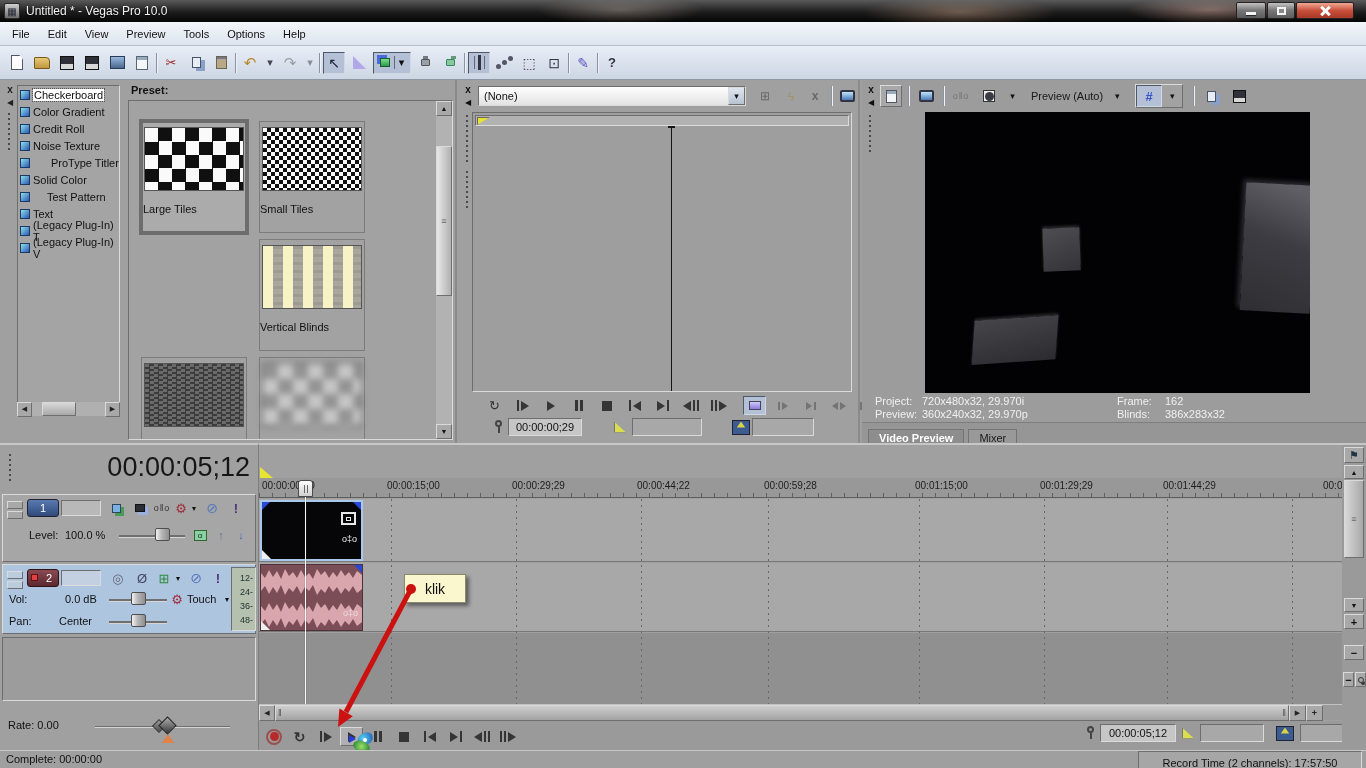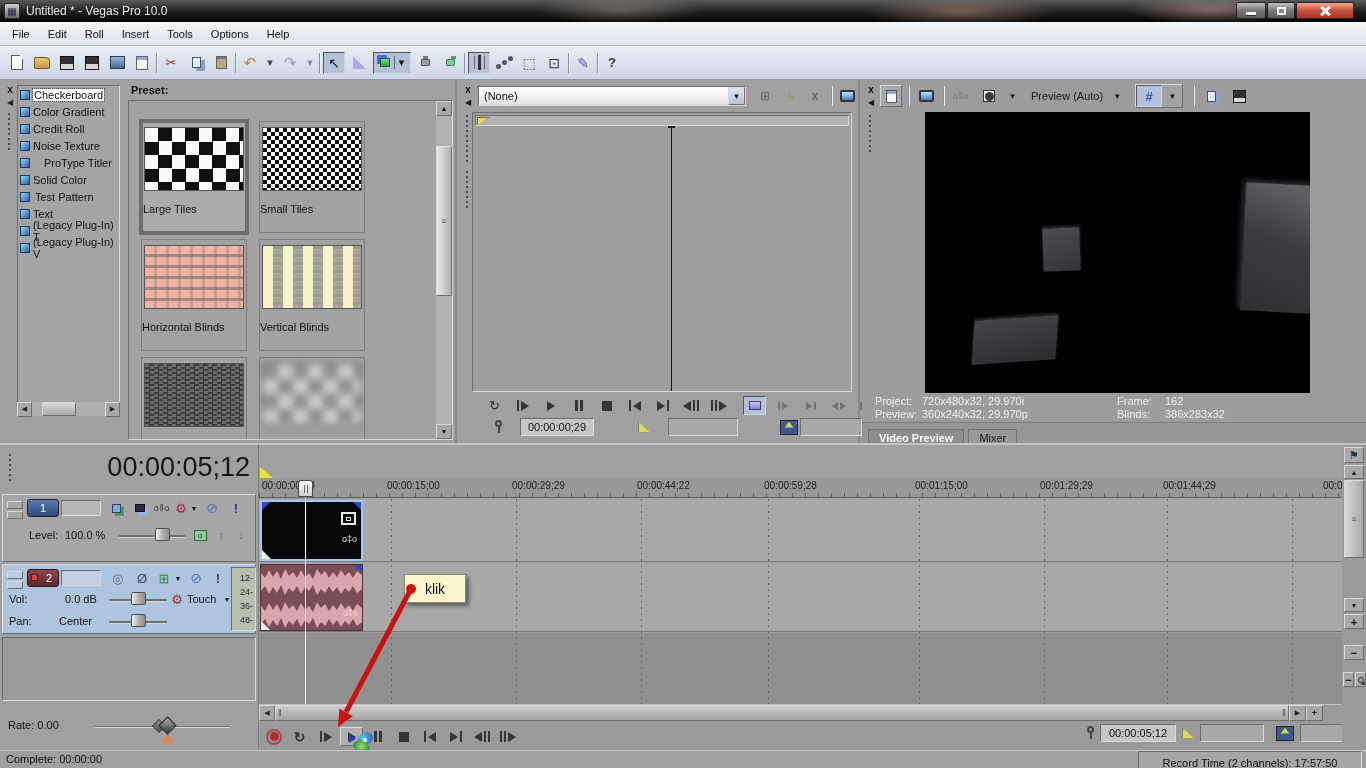--- a/index.html
+++ b/index.html
@@ -55,22 +55,22 @@
       <div style="position:relative;width:12px;height:12px">
           <div class="abs" style="left:5px;top:0;width:3px;height:12px;background:#fff;transform:rotate(45deg)"></div>
           <div class="abs" style="left:5px;top:0;width:3px;height:12px;background:#fff;transform:rotate(-45deg)"></div>
         </div>
     </div>
   </div>
 
   <div class="abs flex" style="left:0;top:22px;width:1366px;height:24px;background:linear-gradient(#f3f6fa,#dde4ee);border-bottom:1px solid #b7bfca;padding-left:4px;gap:2px">
     <div class="ctr" style="padding:3px 8px">File</div>
     <div class="ctr" style="padding:3px 8px">Edit</div>
-    <div class="ctr" style="padding:3px 8px">Roll</div>
-    <div class="ctr" style="padding:3px 8px">Insert</div>
+    <div class="ctr" style="padding:3px 8px">View</div>
+    <div class="ctr" style="padding:3px 8px">Preview</div>
     <div class="ctr" style="padding:3px 8px">Tools</div>
     <div class="ctr" style="padding:3px 8px">Options</div>
     <div class="ctr" style="padding:3px 8px">Help</div>
   </div>
 
   <div class="abs flex" style="left:0;top:46px;width:1366px;height:34px;background:linear-gradient(#e9eef6,#ccd6e4);border-bottom:1px solid #8e96a2;padding-left:6px;gap:3px">
     <div class="ctr tb">
         <div style="width:12px;height:15px;background:#fdfdfd;border:1px solid #556;clip-path:polygon(0 0,70% 0,100% 30%,100% 100%,0 100%)"></div>
       </div>
     <div class="ctr tb">
@@ -148,29 +148,29 @@
           <span>Color Gradient</span>
         </div>
       <div class="flex" style="height:17px;gap:3px;padding-left:2px">
           <span class="lit"></span>
           <span>Credit Roll</span>
         </div>
       <div class="flex" style="height:17px;gap:3px;padding-left:2px">
           <span class="lit"></span>
           <span>Noise Texture</span>
         </div>
-      <div class="flex" style="height:17px;gap:14px;padding-left:2px">
+      <div class="flex" style="height:17px;gap:21px;padding-left:2px">
           <span class="lit"></span>
           <span>ProType Titler</span>
         </div>
       <div class="flex" style="height:17px;gap:3px;padding-left:2px">
           <span class="lit"></span>
           <span>Solid Color</span>
         </div>
-      <div class="flex" style="height:17px;gap:5px;padding-left:2px">
+      <div class="flex" style="height:17px;gap:17px;padding-left:2px">
           <span class="lit"></span>
           <span>Test Pattern</span>
         </div>
       <div class="flex" style="height:17px;gap:3px;padding-left:2px">
           <span class="lit"></span>
           <span>Text</span>
         </div>
       <div class="flex" style="height:17px;gap:3px;padding-left:2px">
           <span class="lit"></span>
           <span>(Legacy Plug-In) T</span>
@@ -192,24 +192,20 @@
 
       <div class="thumb-cell" style="left:10px;top:18px;width:110px;height:116px;border:4px solid #6d6d6d;background:#ababab">
         <div class="checkL" style="margin:4px auto 0;width:100px;height:64px;border:1px solid #555"></div>
         <div class="cell-label" style="margin-top:12px">Large Tiles</div>
       </div>
       <div class="thumb-cell" style="left:130px;top:20px;width:106px;height:112px">
         <div class="checkS" style="margin:5px auto 0;width:100px;height:64px;border:1px solid #555"></div>
         <div class="cell-label" style="margin-top:12px">Small Tiles</div>
       </div>
 
-      <div class="thumb-cell" style="left:12px;top:138px;width:106px;height:112px">
-        <div class="hblinds" style="margin:5px auto 0;width:100px;height:64px;border:1px solid #555"></div>
-        <div class="cell-label" style="margin-top:12px">Horizontal Blinds</div>
-      </div>
       <div class="thumb-cell" style="left:130px;top:138px;width:106px;height:112px">
         <div class="vblinds" style="margin:5px auto 0;width:100px;height:64px;border:1px solid #555"></div>
         <div class="cell-label" style="margin-top:12px">Vertical Blinds</div>
       </div>
 
       <div class="thumb-cell" style="left:12px;top:256px;width:106px;height:112px">
         <div class="weave" style="margin:5px auto 0;width:100px;height:64px;border:1px solid #555"></div>
       </div>
       <div class="thumb-cell" style="left:130px;top:256px;width:106px;height:112px">
         <div class="blurck" style="margin:5px auto 0;width:100px;height:64px;border:1px solid #555"></div>
@@ -300,21 +296,21 @@
           <div class="tri-r" style="border-width:4px;border-left-width:6px"></div>
         </div>
       <div class="tbt dis">
           <div class="bar" style="height:8px;width:2px"></div>
           <div class="tri-l" style="border-width:4px;border-right-width:6px"></div>
           <div class="bar" style="height:8px;width:2px"></div>
         </div>
       <div class="ctr" style="width:16px;font-weight:bold;color:#333">»</div>
     </div>
 
-    <div class="abs flex" style="left:36px;top:338px;gap:18px">
+    <div class="abs flex" style="left:36px;top:338px;gap:6px">
       <div style="width:7px;height:14px">
           <div style="width:7px;height:7px;border:2px solid #444;border-radius:50%"></div>
           <div style="width:2px;height:6px;background:#444;margin-left:3px"></div>
         </div>
       <div class="sk ctr" style="width:74px;height:18px;background:#c6c6c6">00:00:00;29</div>
       <div style="width:12px;height:11px;background:#dade4e;clip-path:polygon(0 0,100% 100%,0 100%);border:1px solid #777;margin-left:26px"></div>
       <div class="sk" style="width:70px;height:18px;background:#a8a8a8"></div>
       <div class="flex" style="margin-left:24px;gap:2px">
         <div style="width:18px;height:15px;background:#3c5c90;border:1px solid #223;position:relative">
             <div style="position:absolute;left:2px;top:1px;width:12px;height:6px;background:#d8d44a;clip-path:polygon(15% 100%,50% 0,85% 100%)"></div>

